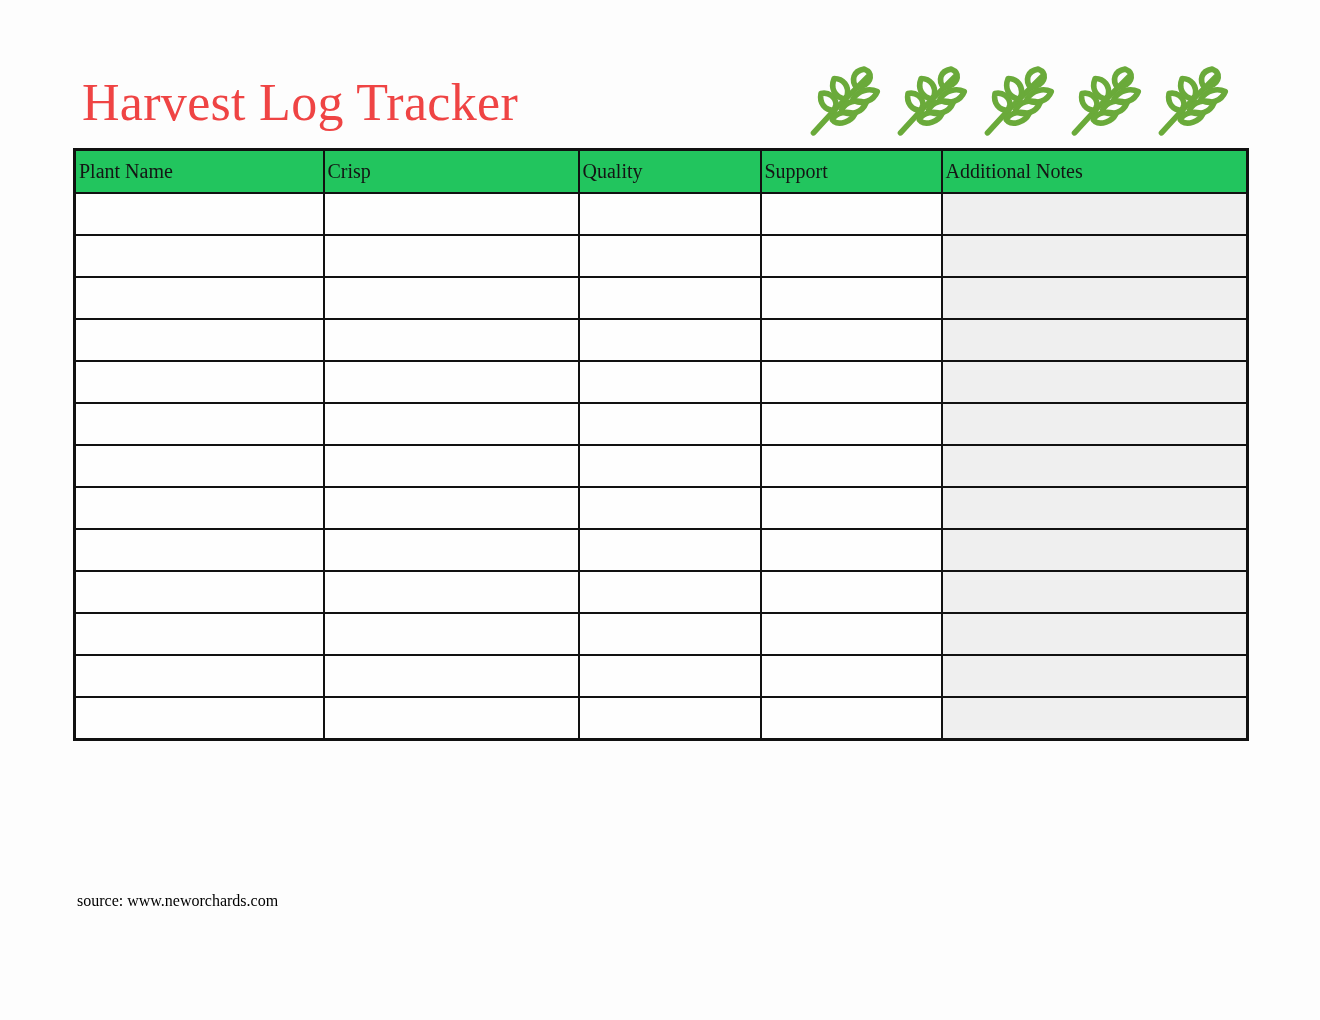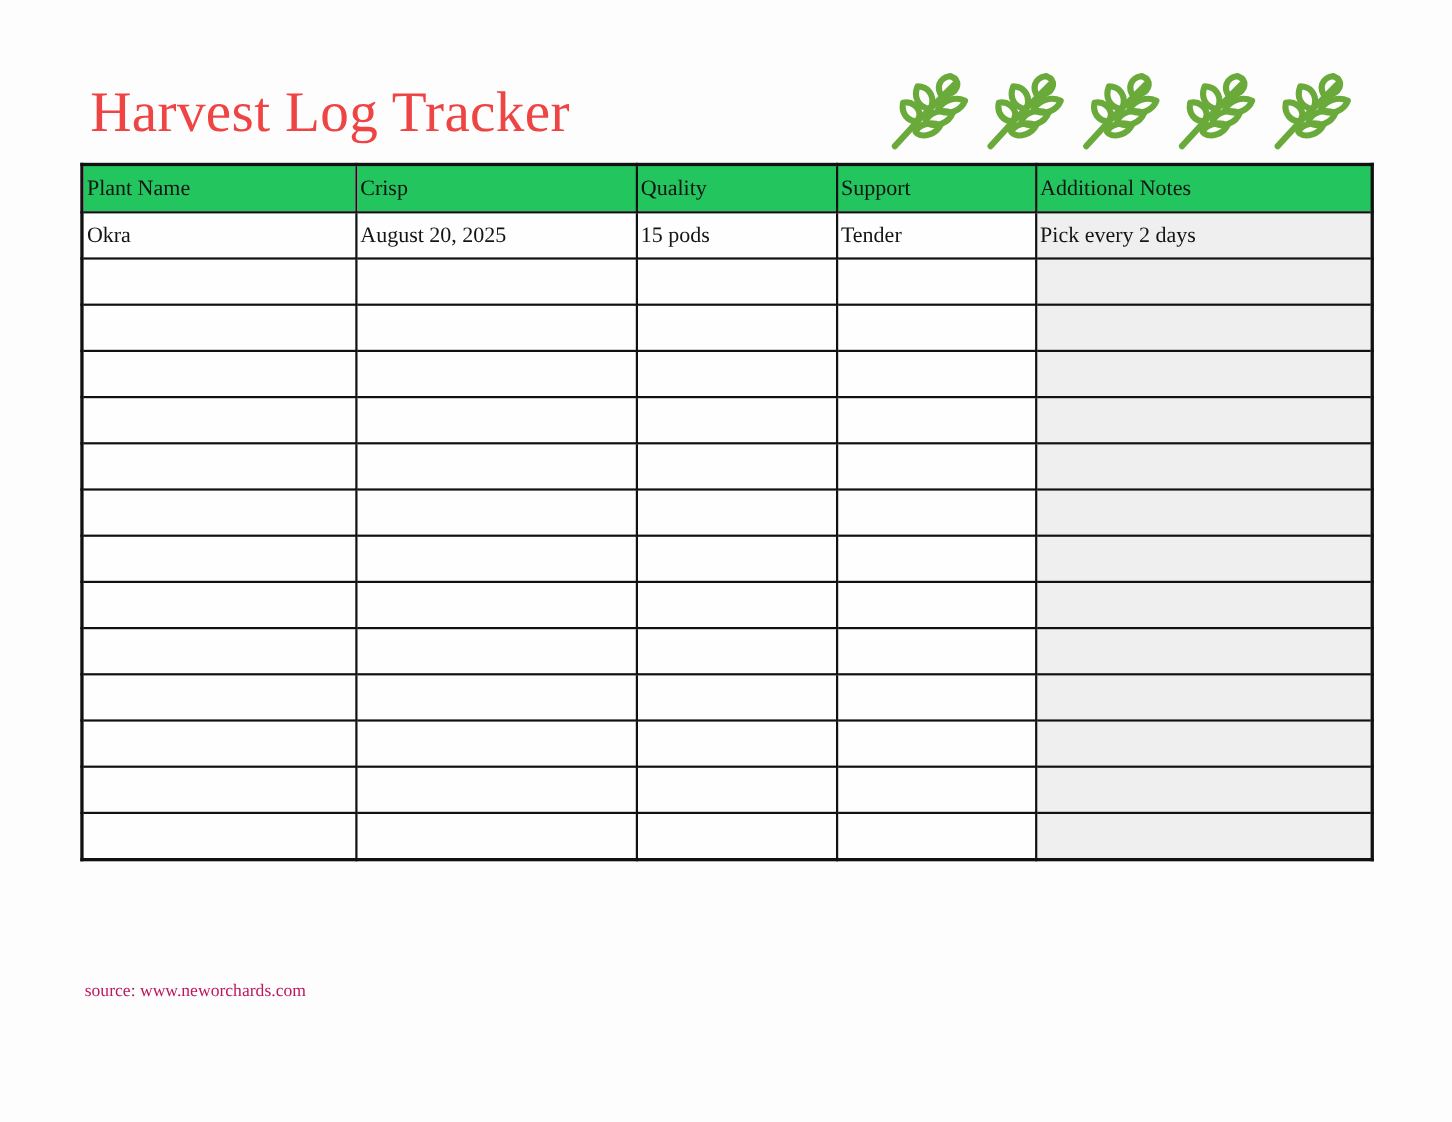--- a/index.html
+++ b/index.html
@@ -70,21 +70,21 @@
       background: #fefefe;
     }
     table.log tbody td.notes {
       background: #efefef;
     }
     .source {
       position: absolute;
       left: 77px;
       top: 892px;
       font-size: 16px;
-      color: #be185d;
+      color: #000000;
     }
   </style>
 </head>
 <body>
 
 <h1 class="title">Harvest Log Tracker</h1>
 
 <div class="icons">
   <svg class="icon" viewBox="0 0 80 80" fill="none" stroke="#6aaa3a" stroke-width="6" stroke-linejoin="round" stroke-linecap="round">
     <path d="M8 74 L30 50"></path>
@@ -150,27 +150,20 @@
     <tr>
       <th>Plant Name</th>
       <th>Crisp</th>
       <th>Quality</th>
       <th>Support</th>
       <th>Additional Notes</th>
     </tr>
   </thead>
   <tbody id="log-body">
       <tr>
-        <td>Okra</td>
-        <td>August 20, 2025</td>
-        <td>15 pods</td>
-        <td>Tender</td>
-        <td class="notes">Pick every 2 days</td>
-      </tr>
-      <tr>
         <td></td>
         <td></td>
         <td></td>
         <td></td>
         <td class="notes"></td>
       </tr>
       <tr>
         <td></td>
         <td></td>
         <td></td>

